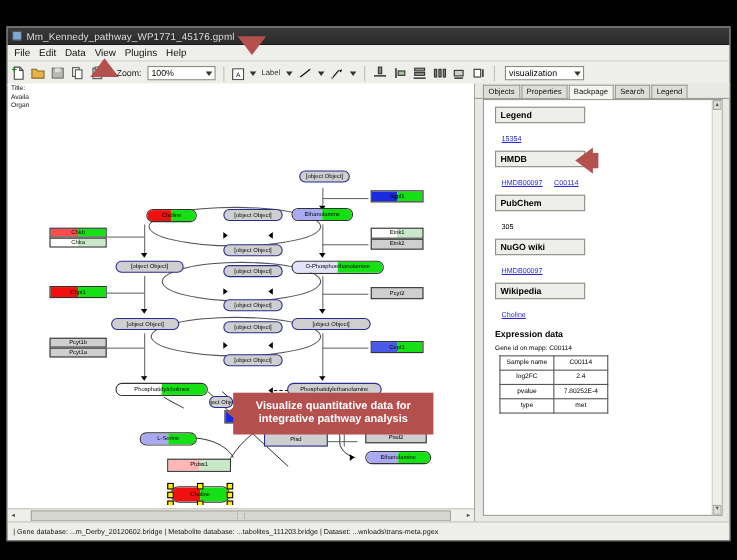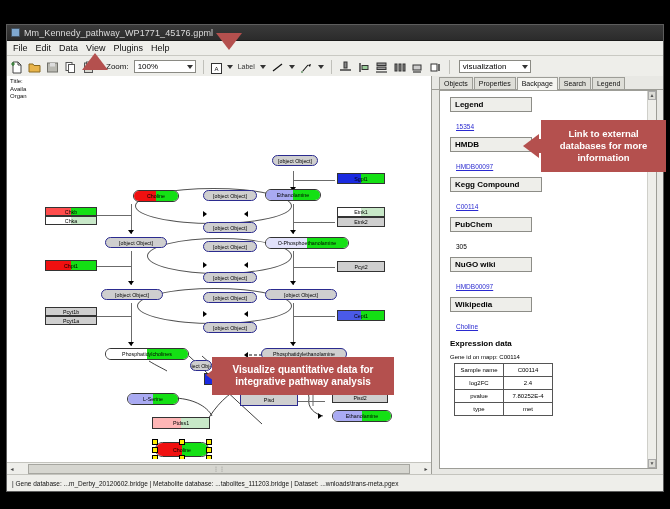--- a/index.html
+++ b/index.html
@@ -454,21 +454,20 @@
           <div class="tab">Legend</div>
         </div>
 
         <div class="bp">
           <div class="bp-inner">
 
             <div class="dbhead">Legend</div>
             <a class="dblink" href="#">15354</a>
             <div class="dbhead">HMDB</div>
             <a class="dblink" href="#">HMDB00097</a>
-            <div class="dbhead" style="width:92px;">Kegg Compound</div>
             <a class="dblink" href="#">C00114</a>
             <div class="dbhead">PubChem</div>
             <div class="dbplain">305</div>
             <div class="dbhead">NuGO wiki</div>
             <a class="dblink" href="#">HMDB00097</a>
             <div class="dbhead">Wikipedia</div>
             <a class="dblink" href="#">Choline</a>
 
             <div class="expr-title">Expression data</div>
             <div class="gid">Gene id on mapp: C00114</div>
@@ -505,21 +504,20 @@
 
     <div class="statusbar">
       <div class="stxt">| Gene database: ...m_Derby_20120602.bridge | Metabolite database: ...tabolites_111203.bridge | Dataset: ...wnloads\trans-meta.pgex</div>
     </div>
   </div>
 
   <div class="ptr down" style="left:216px;top:33px;"></div>
 
   <div class="ptr up" style="left:82px;top:53px;"></div>
 
-  <div class="callout" style="left:541px;top:120px;width:125px;height:52px;font-size:9.5px;padding:0 4px;">Link  to external databases  for more information</div>
   <div class="ptr left" style="left:523px;top:134px;"></div>
   <div class="ptr tail" style="left:534px;top:139px;width:10px;height:14px;"></div>
 
   <div class="callout" style="left:212px;top:357px;width:182px;height:38px;font-size:10px;padding:0 5px;">Visualize quantitative data  for integrative pathway analysis</div>
   <div class="ptr left" style="left:206px;top:363px;"></div>
   <div class="ptr tail" style="left:220px;top:368px;width:10px;height:14px;"></div>
 
 </div>
 
 </body></html>

